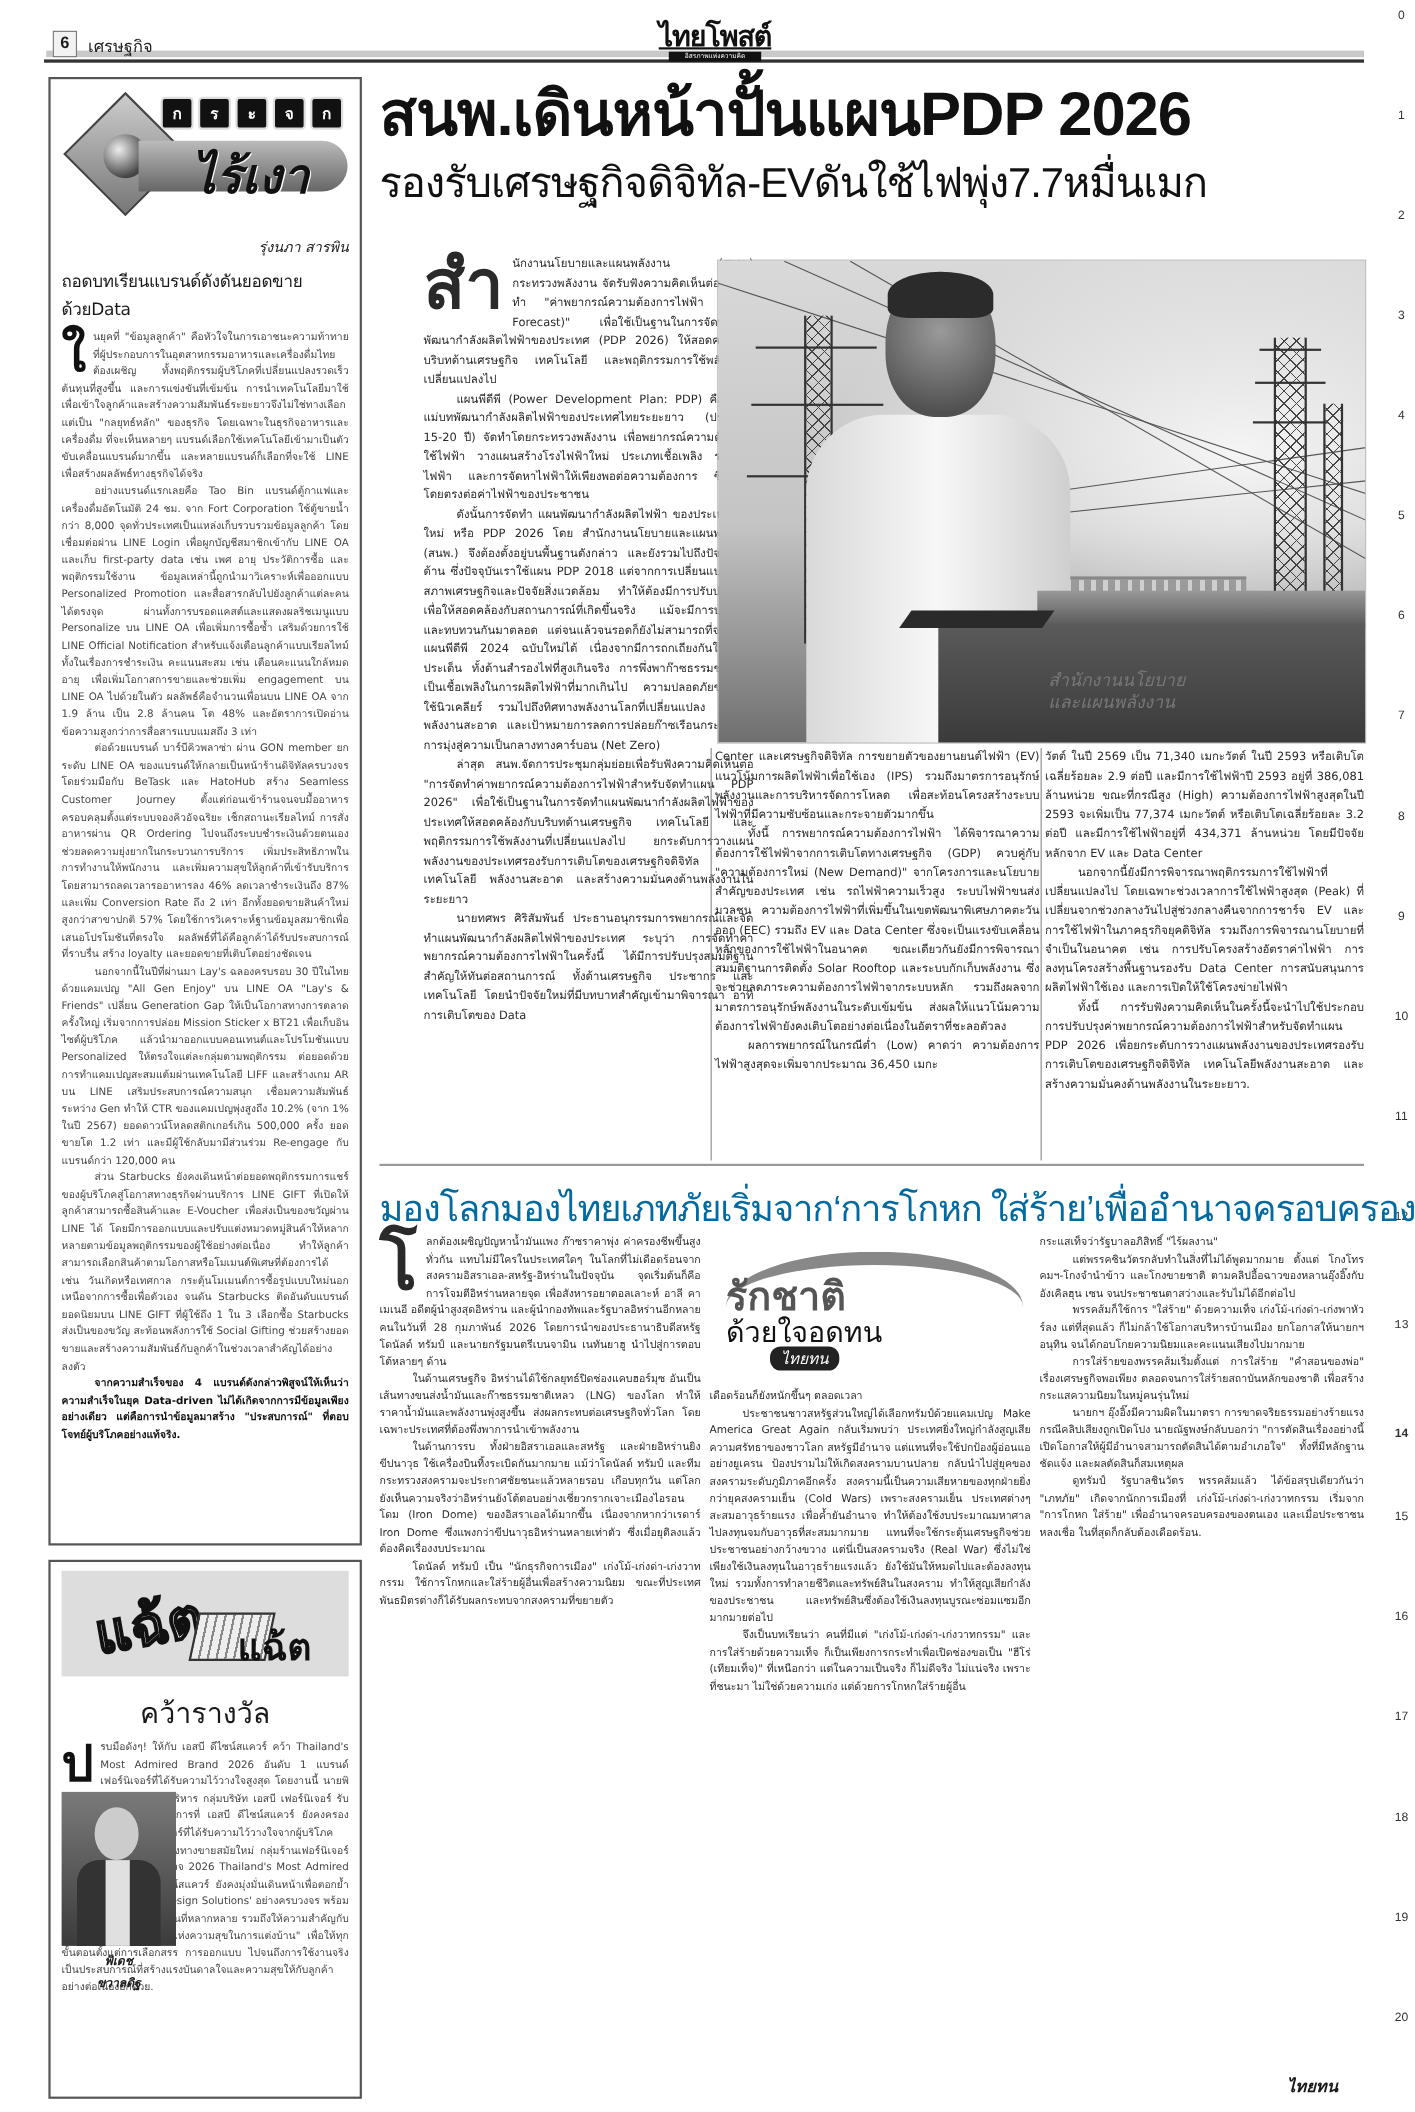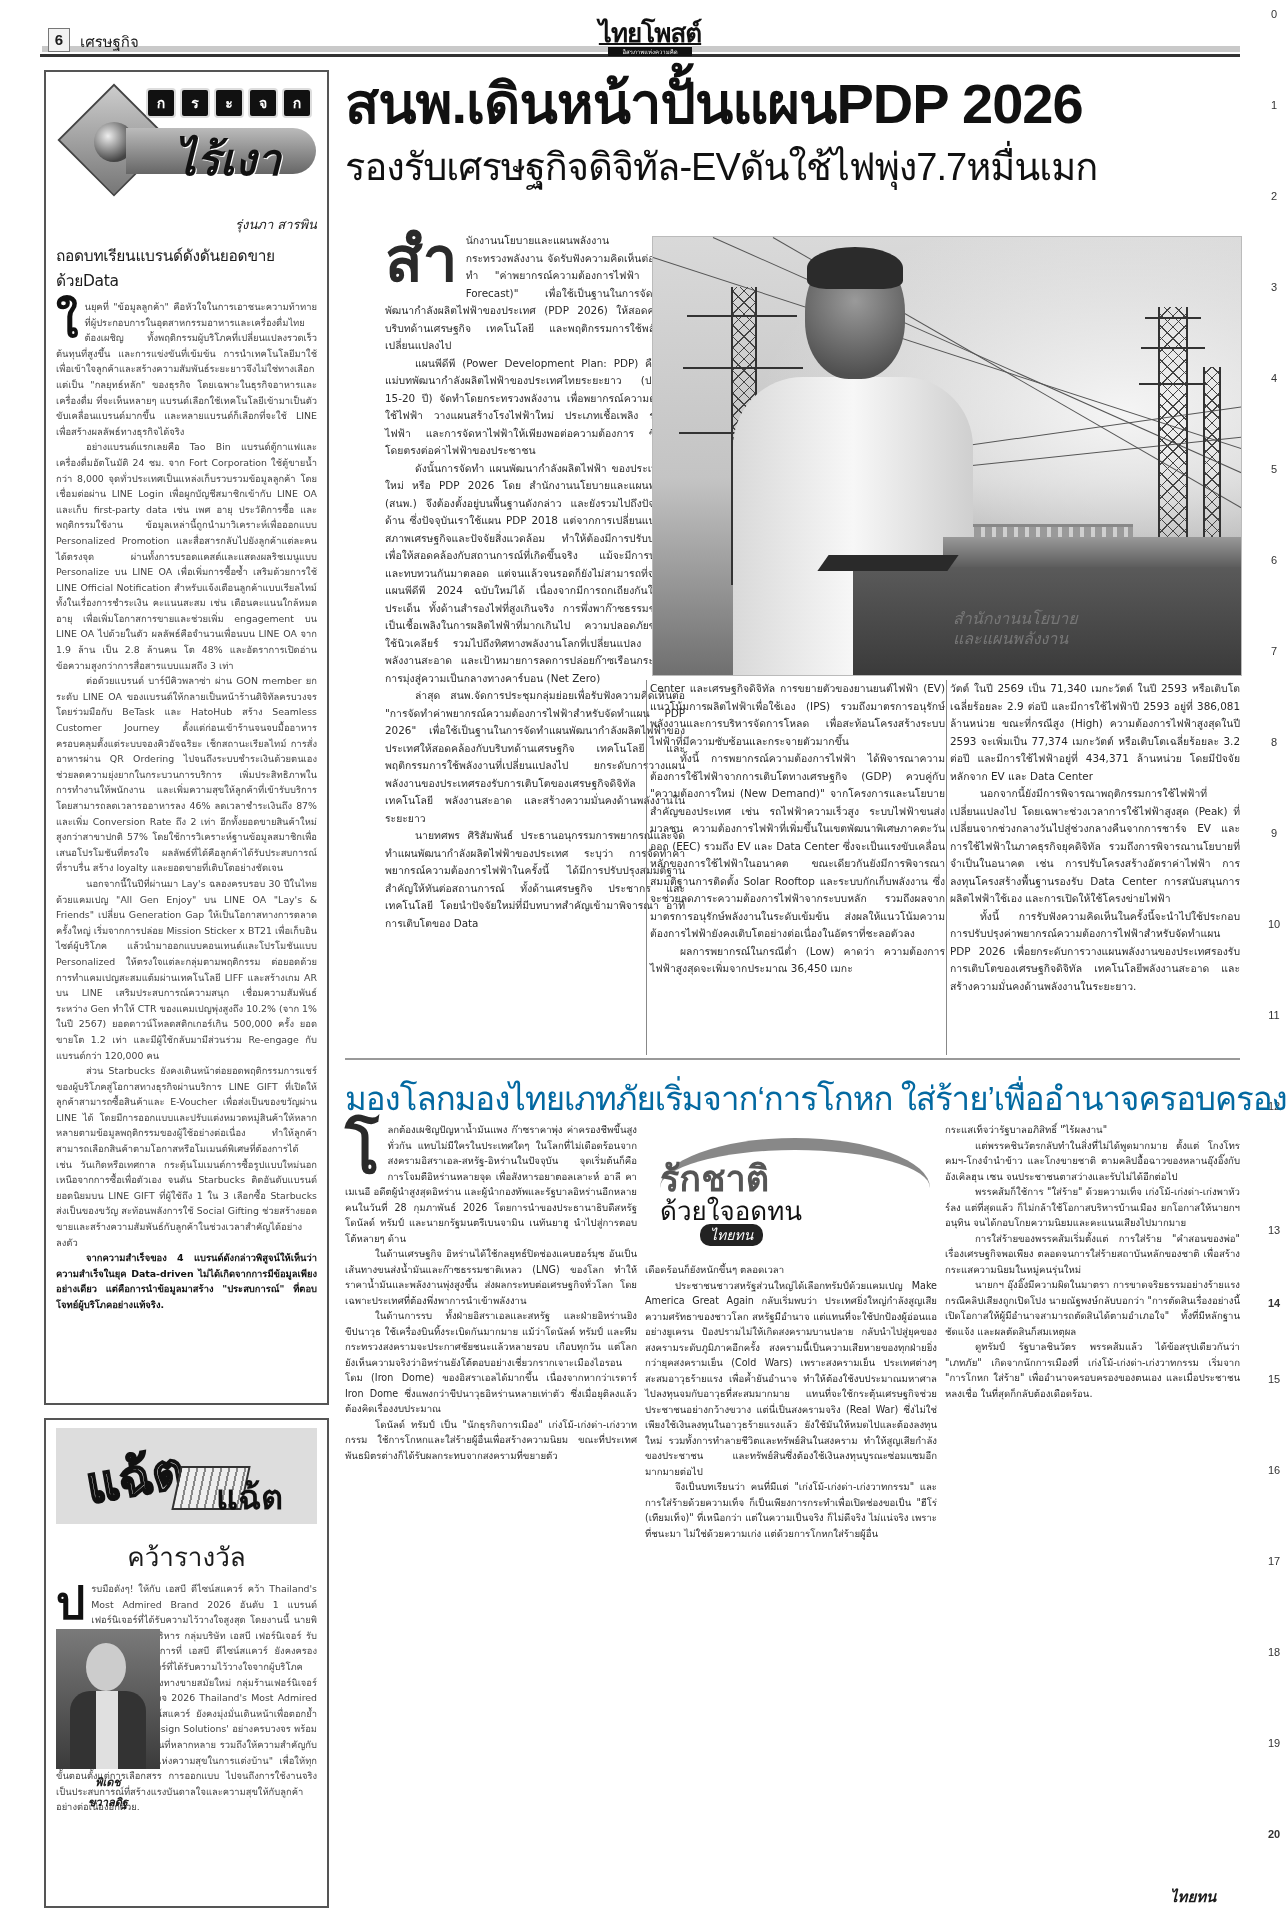--- a/index.html
+++ b/index.html
@@ -112,28 +112,28 @@
     <span style="top: 281px;">3</span>
     <span style="top: 372px;">4</span>
     <span style="top: 463px;">5</span>
     <span style="top: 554px;">6</span>
     <span style="top: 645px;">7</span>
     <span style="top: 736px;">8</span>
     <span style="top: 827px;">9</span>
     <span style="top: 918px;">10</span>
     <span style="top: 1009px;">11</span>
     <span style="top: 1100px;">12</span>
-    <span style="top: 1224px;">13</span>
+    <span style="top: 1199px; font-family: Liberation Mono, monospace;">13</span>
     <span style="top: 1297px; font-weight: bold;">14</span>
     <span style="top: 1373px;">15</span>
     <span style="top: 1464px;">16</span>
     <span style="top: 1555px;">17</span>
     <span style="top: 1646px;">18</span>
     <span style="top: 1737px;">19</span>
-    <span style="top: 1828px; font-weight: bold;">20</span>
+    <span style="top: 1828px;">20</span>
     <span style="top: 1919px;">21</span>
   </div>
 
 <div class="col-left">
   <div class="box box1">
     <div class="column-logo">
       <div class="logo-eye"></div>
       <div class="logo-ball"></div>
       <div class="logo-bar"></div>
       <div class="logo-diamonds">

